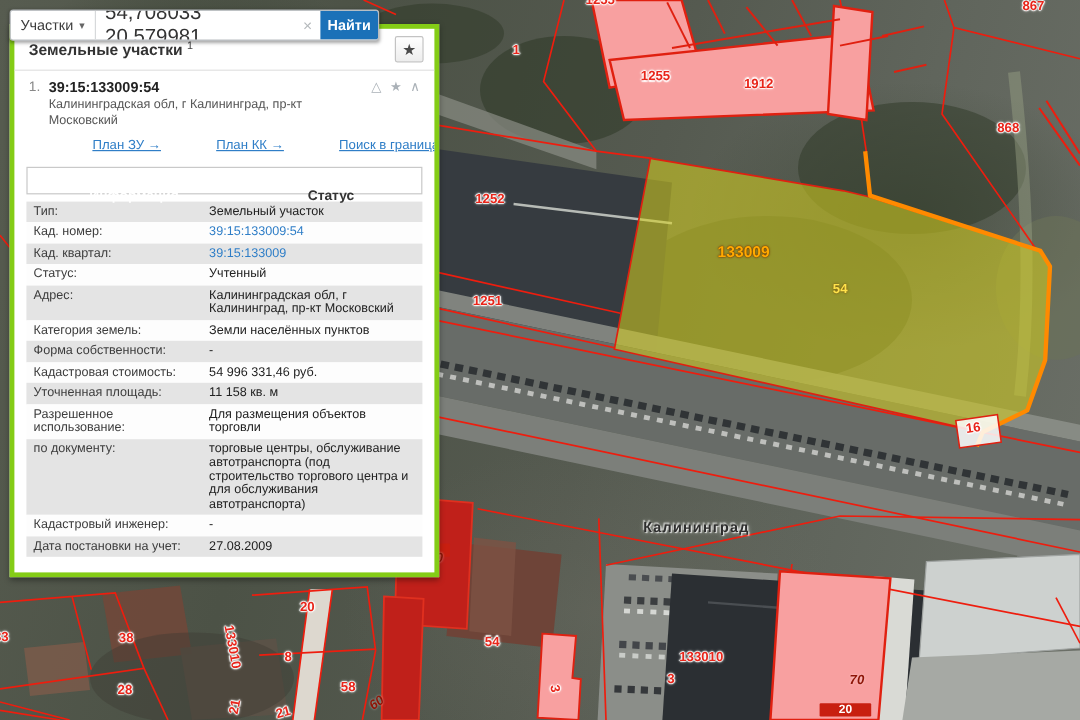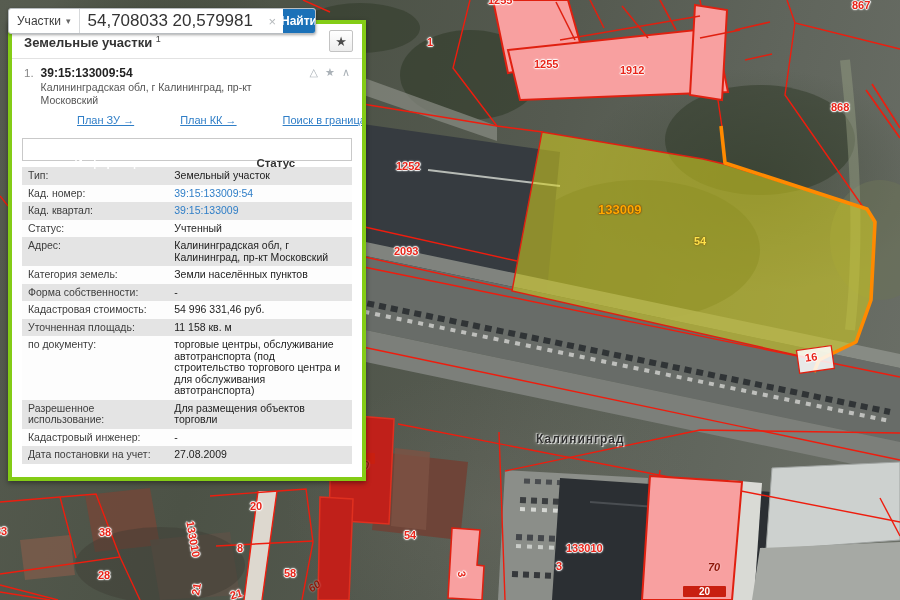--- a/index.html
+++ b/index.html
@@ -24,21 +24,21 @@
   .city{font-size:12px;color:#2e2e2e;letter-spacing:1px;
     text-shadow:1px 1px 1px rgba(255,255,255,.85),-1px -1px 1px rgba(255,255,255,.6),0 0 4px rgba(255,255,255,.6);}
   
   .searchbar{position:absolute;left:8px;top:8px;width:308px;height:26px;display:flex;align-items:stretch;
     background:#fff;border:1px solid #b9bdc1;border-radius:3px;overflow:hidden;
     box-shadow:0 1px 3px rgba(0,0,0,.35);z-index:30;font-size:12px;}
   .cat{display:flex;align-items:center;gap:5px;padding:0 8px;border-right:1px solid #d7d9db;color:#3c3c3c;cursor:pointer;}
   .caret{font-size:9px;color:#666;}
   .sinput{flex:1;display:flex;align-items:center;padding:0 8px;color:#333;font-size:17px;}
   .clear{display:flex;align-items:center;padding:0 7px;color:#b4b8bb;font-size:13px;cursor:pointer;}
-  .findbtn{width:32px;display:flex;align-items:center;justify-content:center;background:#1b71b8;
+  .findbtn{width:48px;display:flex;align-items:center;justify-content:center;background:#1b71b8;
     color:#fff;font-weight:bold;font-size:12px;cursor:pointer;}
   
   .panel{position:absolute;left:8px;top:20px;width:358px;height:461px;background:#fff;
     border:4px solid #84cc16;box-shadow:0 2px 5px rgba(0,0,0,.4);z-index:20;overflow:hidden;}
   .phead{position:relative;padding:9px 12px 7px;border-bottom:1px solid #e2e2e2;}
   .ptitle{font-size:13px;font-weight:bold;color:#333;}
   .ptitle sup{font-size:9px;font-weight:normal;color:#444;}
   .starbtn{position:absolute;right:9px;top:6px;width:24px;height:22px;border:1px solid #c3c3c3;border-radius:2px;
     background:linear-gradient(#fff,#ededed);display:flex;align-items:center;justify-content:center;
     color:#4a4a4a;font-size:13px;cursor:pointer;}
@@ -171,21 +171,21 @@
       </g>
     </svg>
 
     <div class="labels">
       <span class="mlabel" style="left:534px;top:58px">1255</span>
       <span class="mlabel" style="left:620px;top:64px">1912</span>
       <span class="mlabel" style="left:831px;top:101px">868</span>
       <span class="mlabel" style="left:852px;top:-1px">867</span>
       <span class="mlabel" style="left:427px;top:36px">1</span>
       <span class="mlabel" style="left:396px;top:160px">1252</span>
-      <span class="mlabel" style="left:394px;top:245px">2093</span>
+      <span class="mlabel" style="left:394px;top:245px">1251</span>
       <span class="mlabel pl-orange" style="left:598px;top:202px">133009</span>
       <span class="mlabel pl-yellow" style="left:694px;top:235px">54</span>
       <span class="mlabel" style="left:805px;top:351px;transform:rotate(-8deg)">16</span>
       <span class="mlabel tag-red" style="left:332px;top:453px">57</span>
       <span class="mlabel num-dark" style="left:357px;top:459px">60</span>
       <span class="mlabel" style="left:404px;top:529px">54</span>
       <span class="mlabel city" style="left:536px;top:432px">Калининград</span>
       <span class="mlabel" style="left:566px;top:542px">133010</span>
       <span class="mlabel" style="left:556px;top:560px">3</span>
       <span class="mlabel num-dark" style="left:708px;top:561px">70</span>
@@ -281,28 +281,28 @@
         </div>
       <div class="trow">
           <span class="tl">Кадастровая стоимость:</span>
           <span class="tv">54 996 331,46 руб.</span>
         </div>
       <div class="trow">
           <span class="tl">Уточненная площадь:</span>
           <span class="tv">11 158 кв. м</span>
         </div>
       <div class="trow">
+          <span class="tl">Разрешенное использование:</span>
+          <span class="tv">Для размещения объектов торговли</span>
+        </div>
+      <div class="trow">
           <span class="tl">по документу:</span>
           <span class="tv">торговые центры, обслуживание автотранспорта (под строительство торгового центра и для обслуживания автотранспорта)</span>
         </div>
       <div class="trow">
-          <span class="tl">Разрешенное использование:</span>
-          <span class="tv">Для размещения объектов торговли</span>
-        </div>
-      <div class="trow">
           <span class="tl">Кадастровый инженер:</span>
           <span class="tv">-</span>
         </div>
       <div class="trow">
           <span class="tl">Дата постановки на учет:</span>
           <span class="tv">27.08.2009</span>
         </div>
 
     </div>
   </div>

